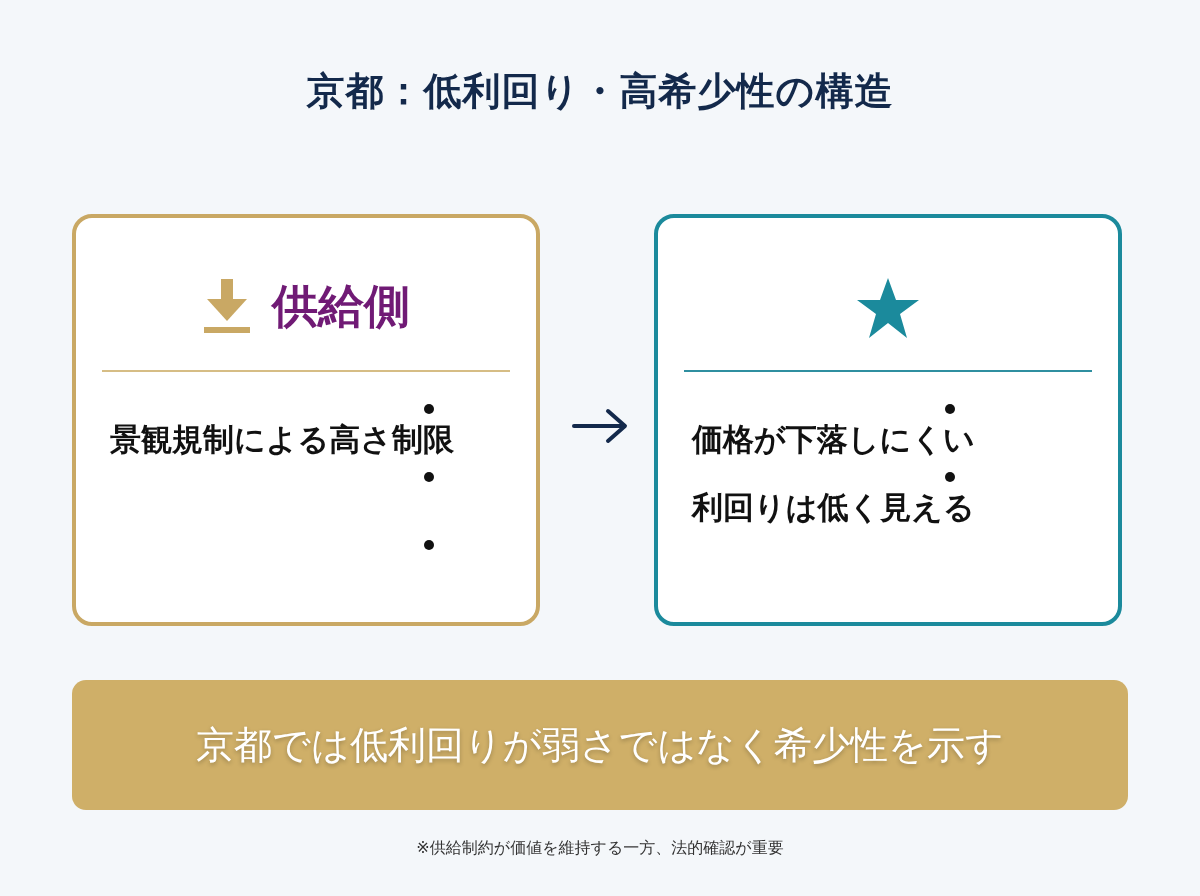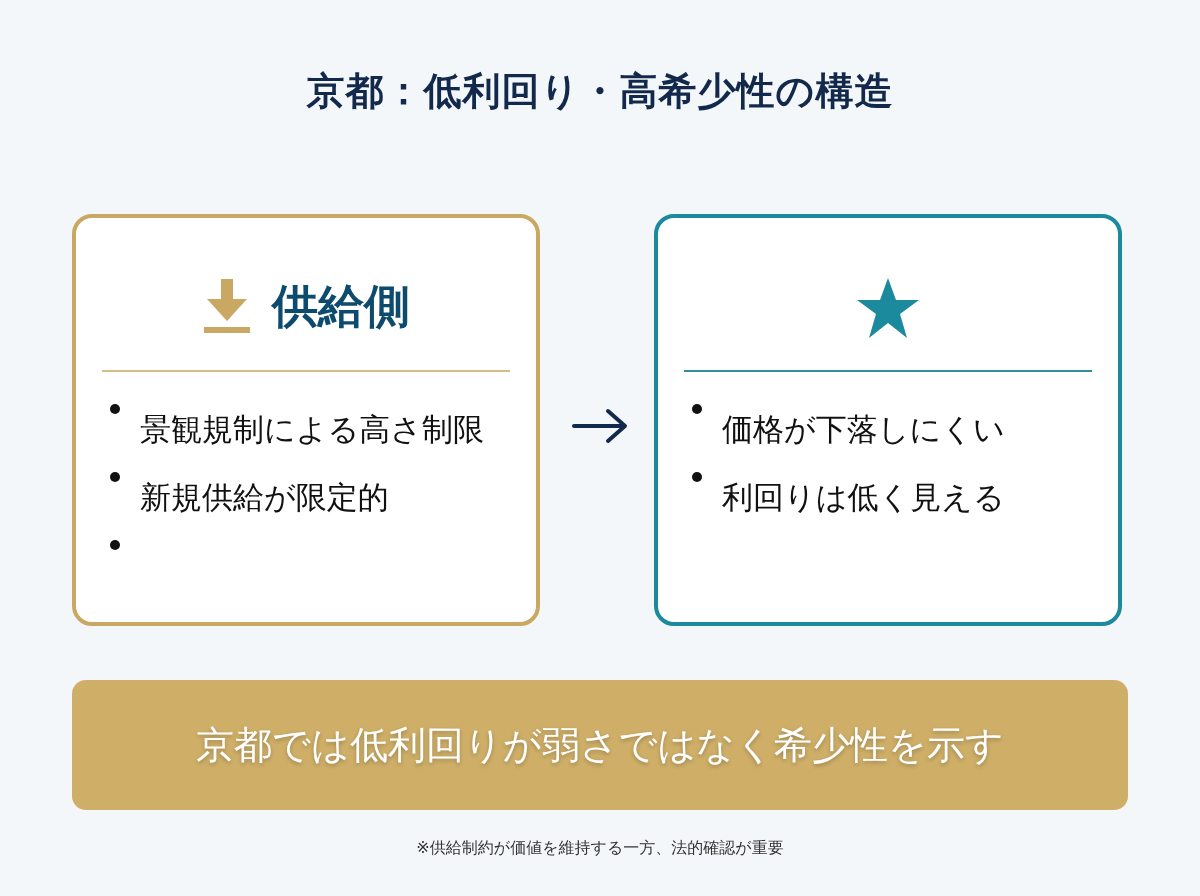--- a/index.html
+++ b/index.html
@@ -17,28 +17,28 @@
     position:absolute; top:214px; width:468px; height:412px;
     background:#ffffff; border-radius:20px; box-sizing:border-box;
     border:4px solid #c9a864;
   }
   .card.left { left:72px; border-color:#c9a864; }
   .card.right { left:654px; border-color:#1b8a9c; }
   .card-head {
     position:absolute; left:0; top:58px; width:100%;
     display:flex; align-items:center; justify-content:center; gap:20px;
   }
-  .card-head .label { font-size:46px; font-weight:bold; color:#0c4a6e; }
+  .card-head .label { font-size:46px; font-weight:bold; color:#701a75; }
   .divider { position:absolute; left:26px; right:26px; top:152px; height:2px; }
   .card.left .divider { background:#d6bd85; }
   .card.right .divider { background:#2f8fa0; }
   .items { position:absolute; left:34px; top:186px; margin:0; padding:0; list-style:none; }
   .items li {
-    font-size:31px; font-weight:normal; color:#111; height:68px; line-height:50px;
-    display:flex; align-items:flex-start; white-space:nowrap;
+    font-size:31px; font-weight:bold; color:#111; height:68px; line-height:50px;
+    display:flex; align-items:flex-end; white-space:nowrap;flex-direction:column;
   }
   .items li .dot { display:inline-block; width:10px; height:10px; border-radius:50%; background:#111; margin-right:20px; }
   .arrow { position:absolute; left:570px; top:406px; width:62px; height:40px; }
   .banner {
     position:absolute; left:72px; top:680px; width:1056px; height:130px;
     background:#cfaf68; border-radius:14px;
     display:flex; align-items:center; justify-content:center;
   }
   .banner span {
     color:#ffffff; font-size:38px; font-weight:normal;
@@ -64,21 +64,20 @@
     <span class="label">供給側</span>
   </div>
   <div class="divider"></div>
   <ul class="items">
     <li>
         <span class="dot"></span>
         <span>景観規制による高さ制限</span>
       </li>
     <li>
         <span class="dot"></span>
-        <span>新規供給が限定的</span>
       </li>
     <li>
         <span class="dot"></span>
       </li>
   </ul>
 </div>
 
 <svg class="arrow" viewBox="0 0 62 40">
   <line x1="4" y1="20" x2="54" y2="20" stroke="#13294b" stroke-width="4" stroke-linecap="round"></line>
   <polyline points="38,5 55,20 38,35" fill="none" stroke="#13294b" stroke-width="4" stroke-linecap="round" stroke-linejoin="round"></polyline>

